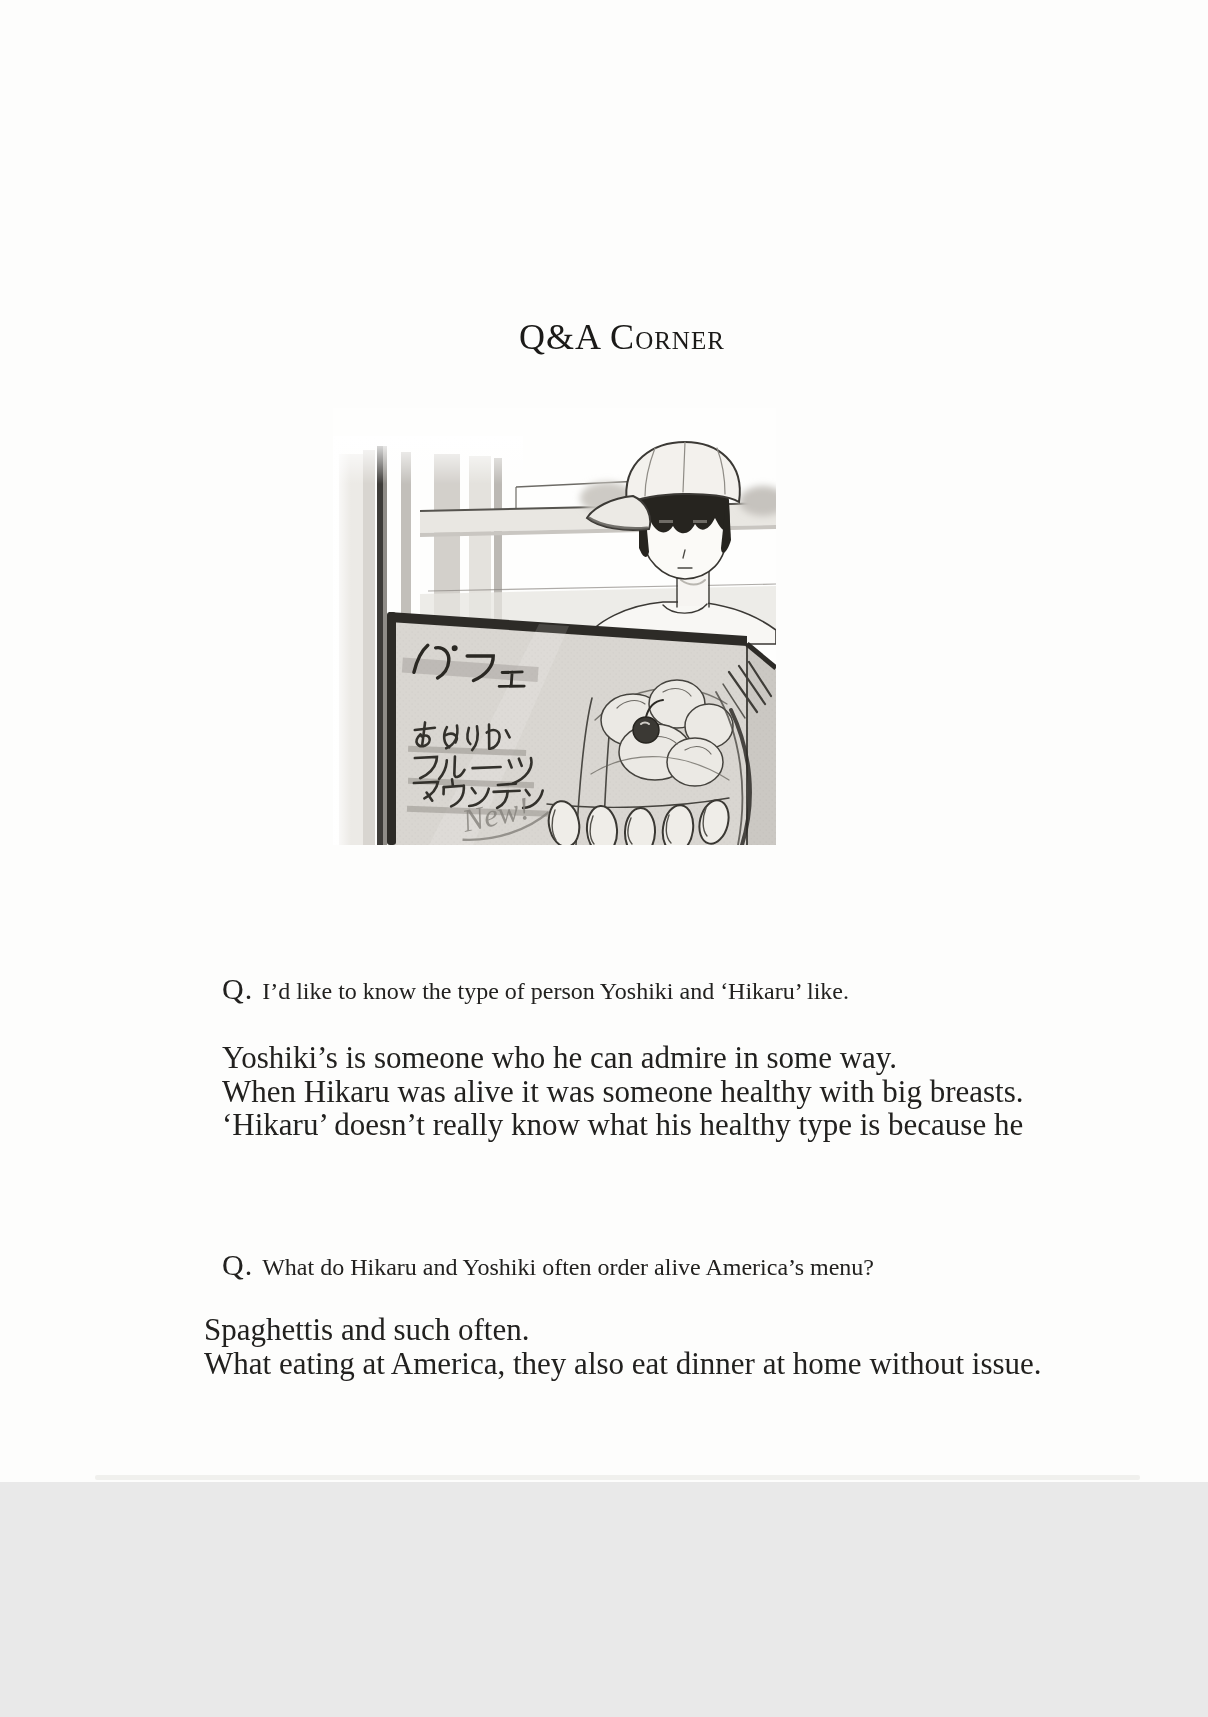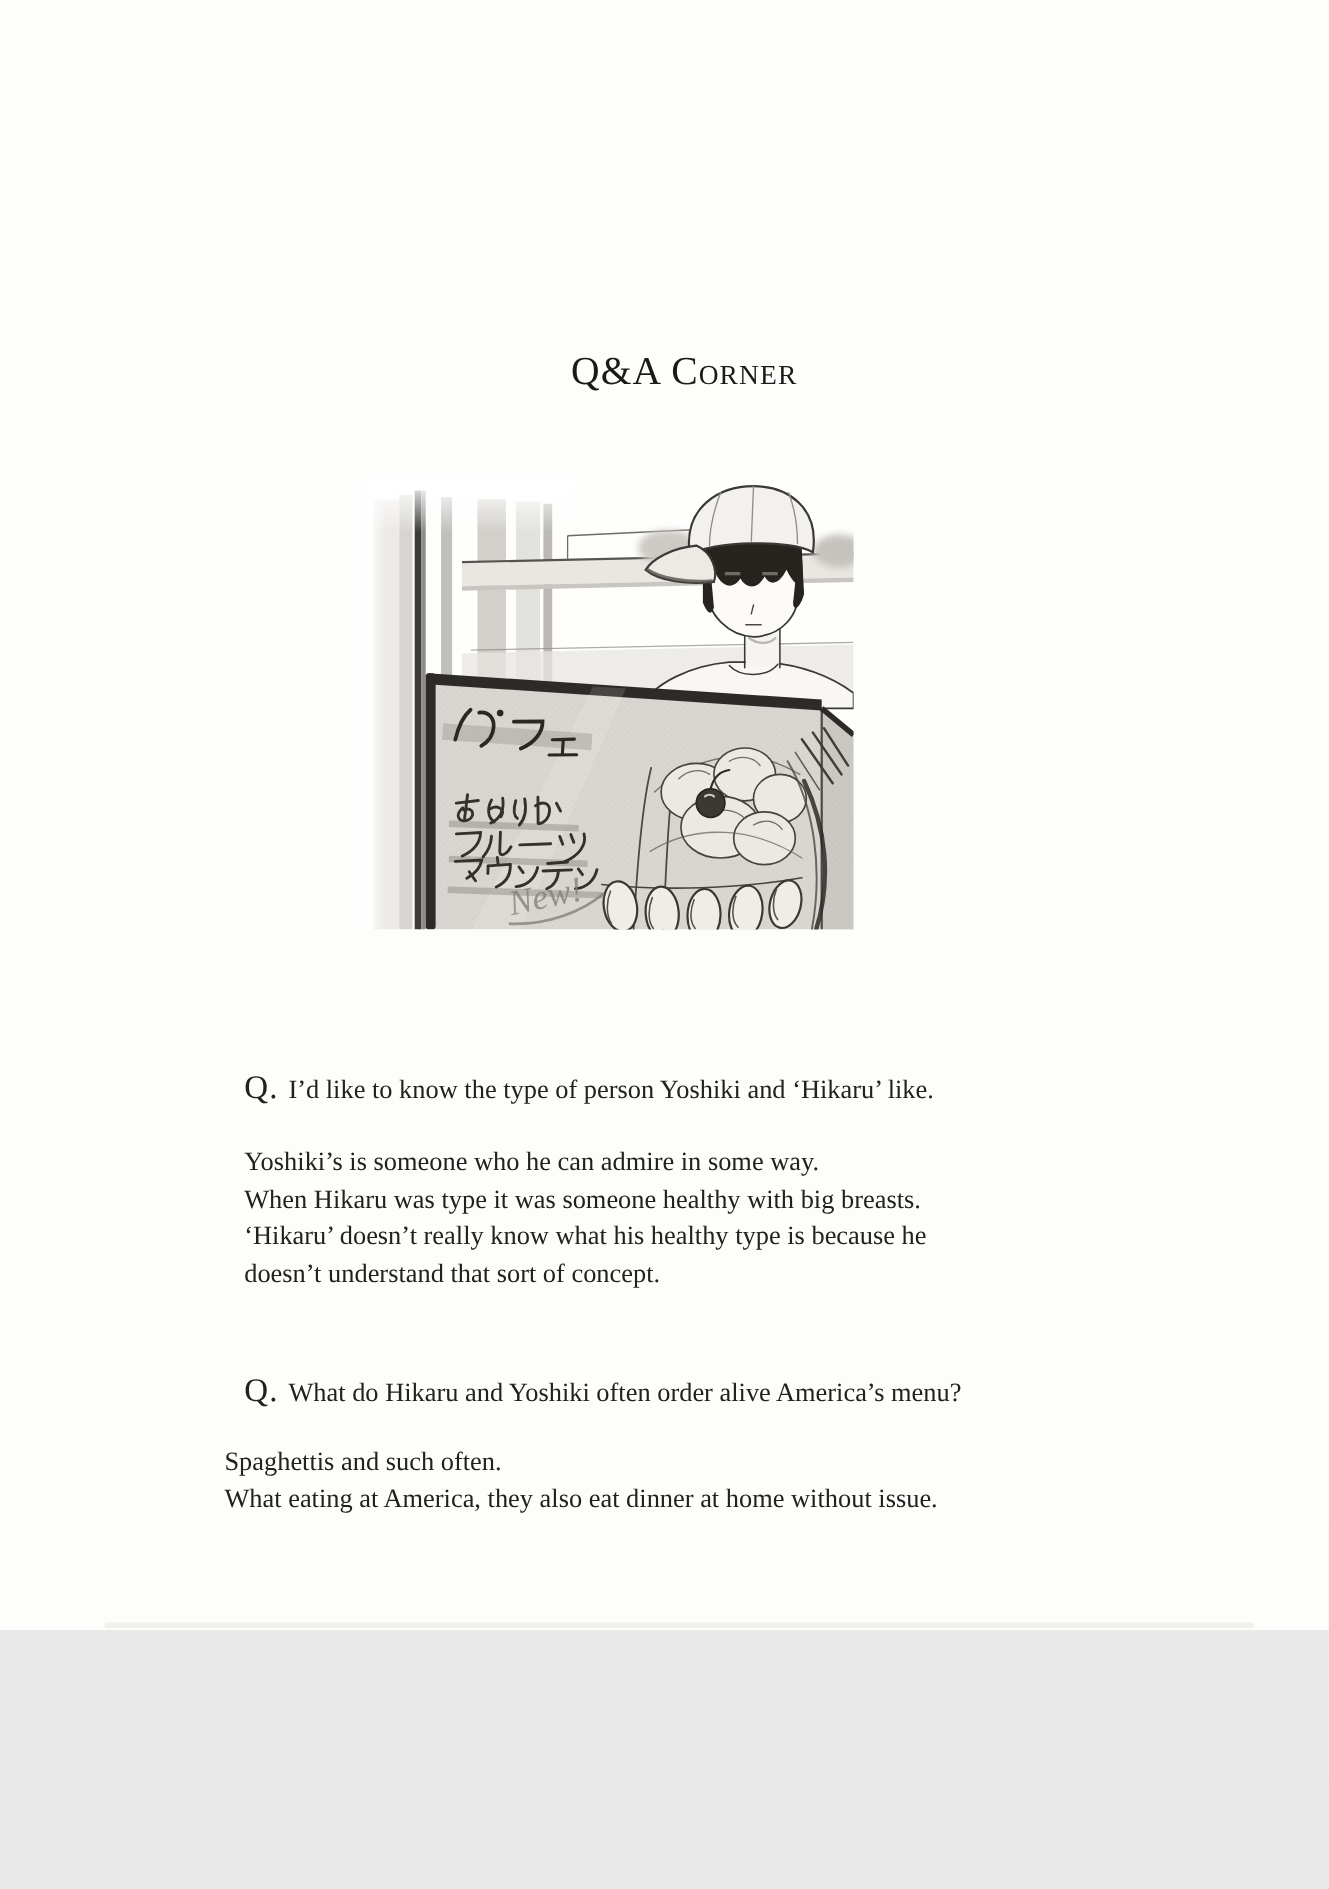--- a/index.html
+++ b/index.html
@@ -24,21 +24,21 @@
   }
   .qa-row{
     position:absolute;display:flex;align-items:baseline;gap:9px;
     white-space:nowrap;color:#22211f;
   }
   .qa-row .qmark{font-size:30px;letter-spacing:1px;}
   .qa-row .qtext{font-size:24px;text-align:right;}
   #qa1{left:222px;top:972px;}
   #qa2{left:222px;top:1248px;}
   .answer{
-    position:absolute;font-size:24px;line-height:33.5px;
+    position:absolute;font-size:31px;line-height:33.5px;
     white-space:nowrap;color:#22211f;
   }
   #a1{left:222px;top:1041px;}
   #a2{left:204px;top:1313px;}
   .answer p{margin:0;}
   .bottom-edge{
     position:absolute;left:95px;right:80px;bottom:2px;height:5px;
     background:#f0f0ed;border-radius:2px;
   }
 </style>
@@ -221,23 +221,22 @@
     </svg>
   </figure>
 
   <div class="qa-row" id="qa1">
     <span class="qmark">Q.</span>
     <span class="qtext">I’d like to know the type of person Yoshiki and ‘Hikaru’ like.</span>
   </div>
 
   <div class="answer" id="a1">
     <p>Yoshiki’s is someone who he can admire in some way.</p>
-    <p>When Hikaru was type it was someone healthy with big breasts.</p>
+    <p>When Hikaru was alive it was someone healthy with big breasts.</p>
     <p>‘Hikaru’ doesn’t really know what his healthy type is because he</p>
-    <p>doesn’t understand that sort of concept.</p>
   </div>
 
   <div class="qa-row" id="qa2">
     <span class="qmark">Q.</span>
     <span class="qtext">What do Hikaru and Yoshiki often order alive America’s menu?</span>
   </div>
 
   <div class="answer" id="a2">
     <p>Spaghettis and such often.</p>
     <p>What eating at America, they also eat dinner at home without issue.</p>

